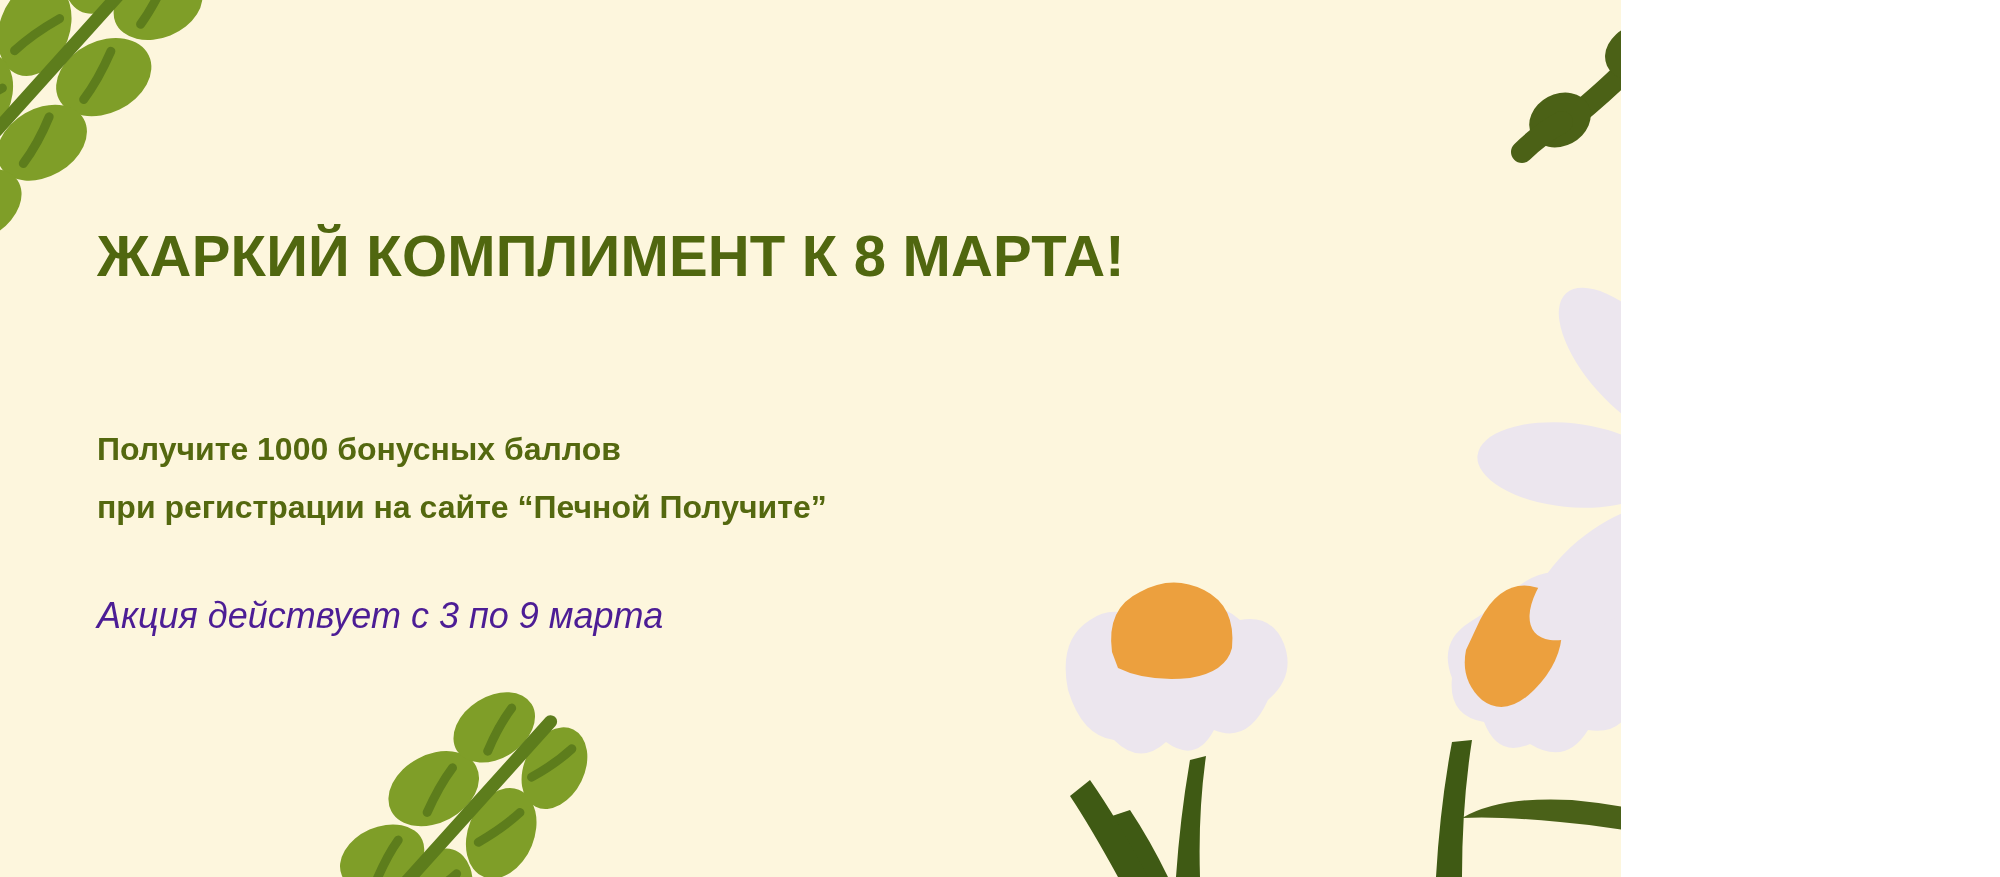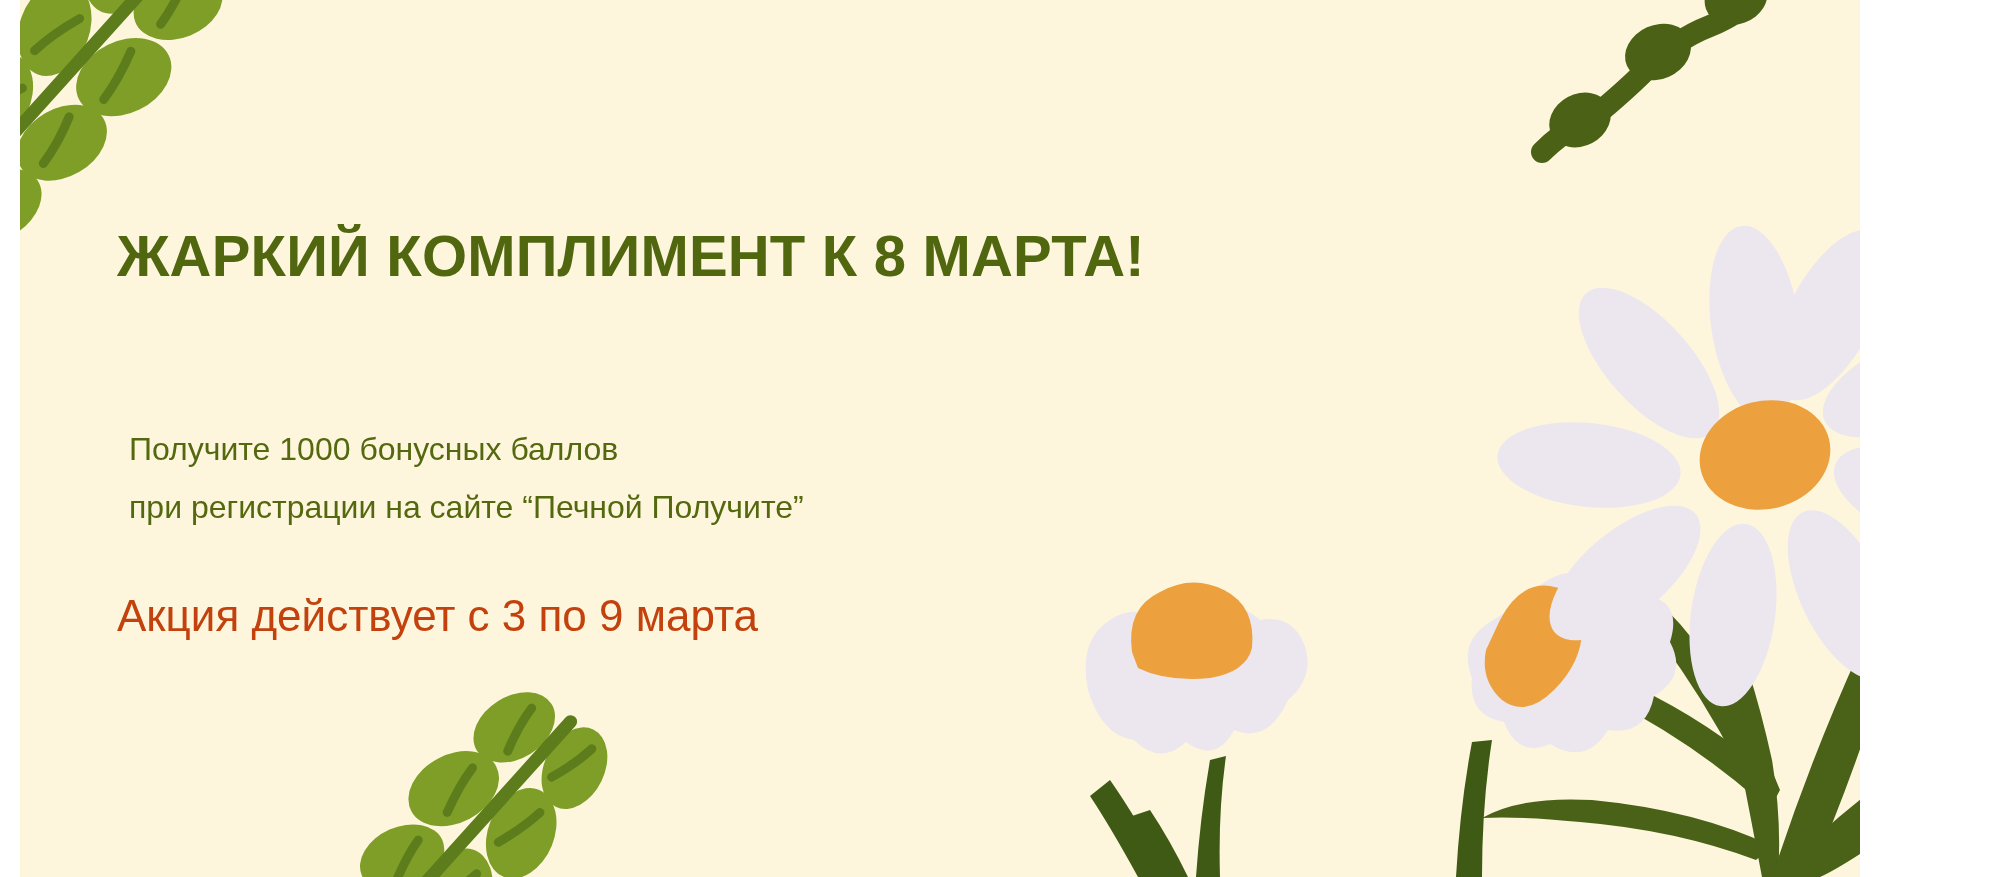--- a/index.html
+++ b/index.html
@@ -8,25 +8,24 @@
     padding: 0;
   }
   body {
     width: 2000px;
     height: 877px;
     overflow: hidden;
     font-family: "Liberation Sans", sans-serif;
   }
   .banner {
     position: relative;
-    width: 1840px;
+    width: 1621px;
     height: 877px;
     background: #fdf6dd;
     overflow: hidden;
-    margin-left: 20px;
   }
   .decor-layer {
     position: absolute;
     inset: 0;
     width: 2000px;
     height: 877px;
     pointer-events: none;
   }
   .content {
     position: absolute;
@@ -43,40 +42,42 @@
     font-size: 58px;
     font-weight: bold;
     letter-spacing: 0.2px;
     line-height: 1.05;
     color: #50670f;
     white-space: nowrap;
   }
   .body-block {
     position: absolute;
     top: 420px;
-    left: 12px;
+    left: 0;
+    font-weight: bold;
   }
   .body-line {
     margin: 0;
     font-size: 32px;
     line-height: 58px;
     color: #54680f;
     white-space: nowrap;
   }
   .terms-block {
     position: absolute;
     top: 594px;
     left: 0;
   }
   .terms-line {
     margin: 0;
-    font-size: 44px;
+    font-size: 36px;
     line-height: 44px;
-    color: #c2410c;
+    color: #4c1d95;
     white-space: nowrap;
+    font-style: italic;
   }
 </style>
 </head>
 <body>
 
 <div class="banner">
 
   <svg class="decor-layer" viewBox="0 0 2000 877" preserveAspectRatio="none">
 
     <g>

